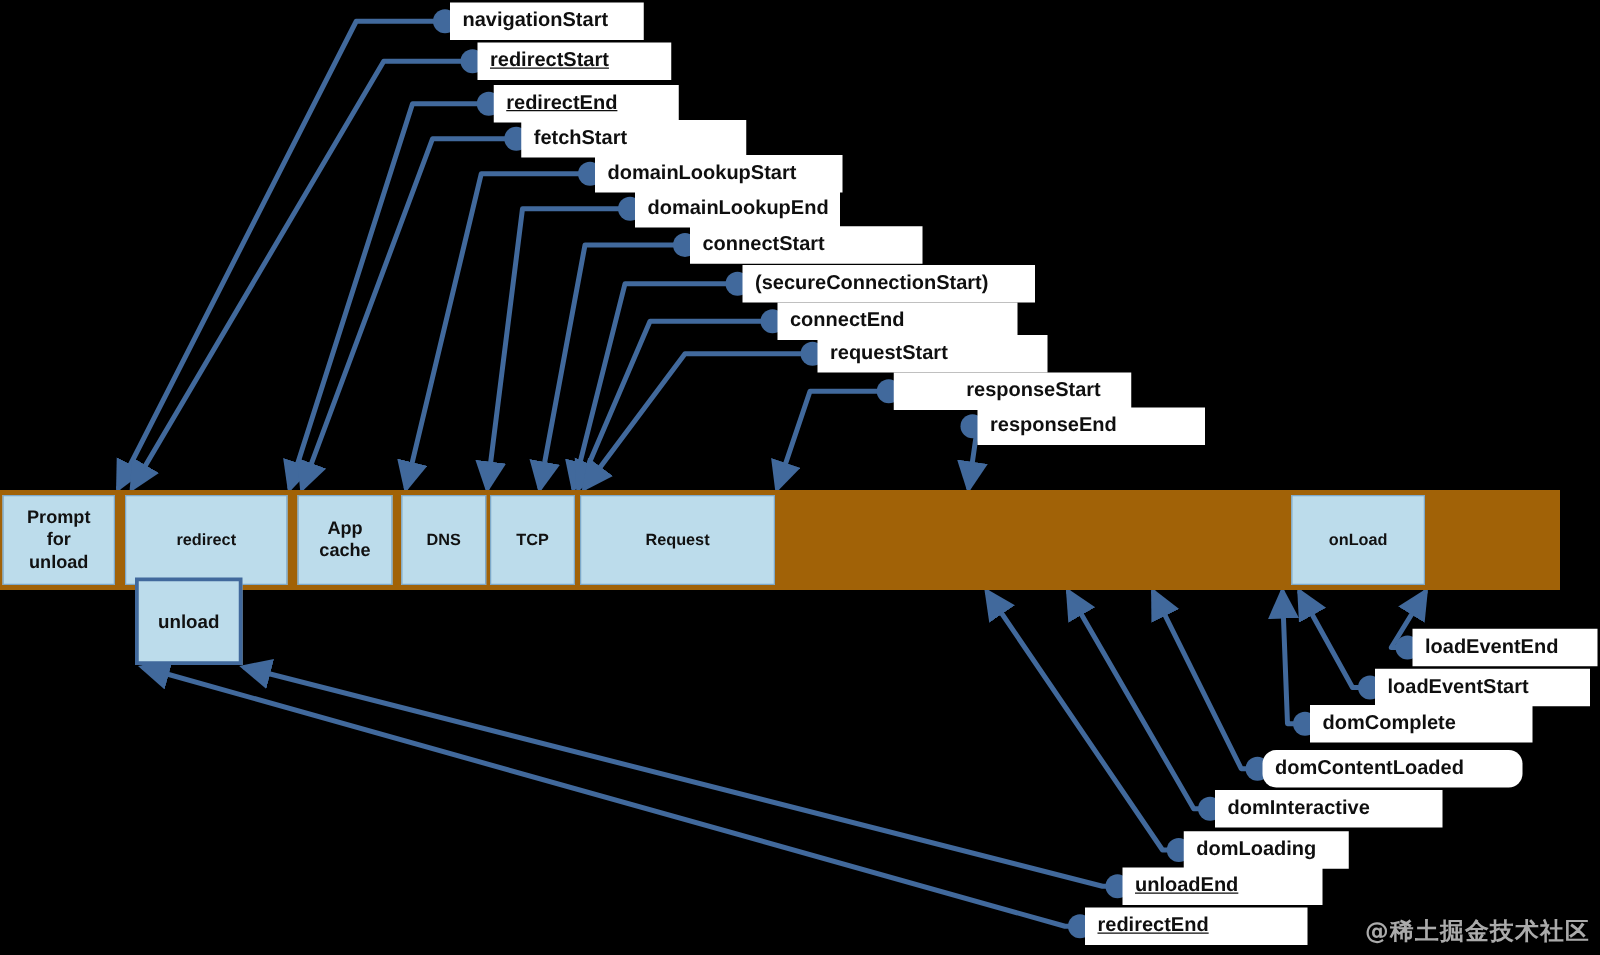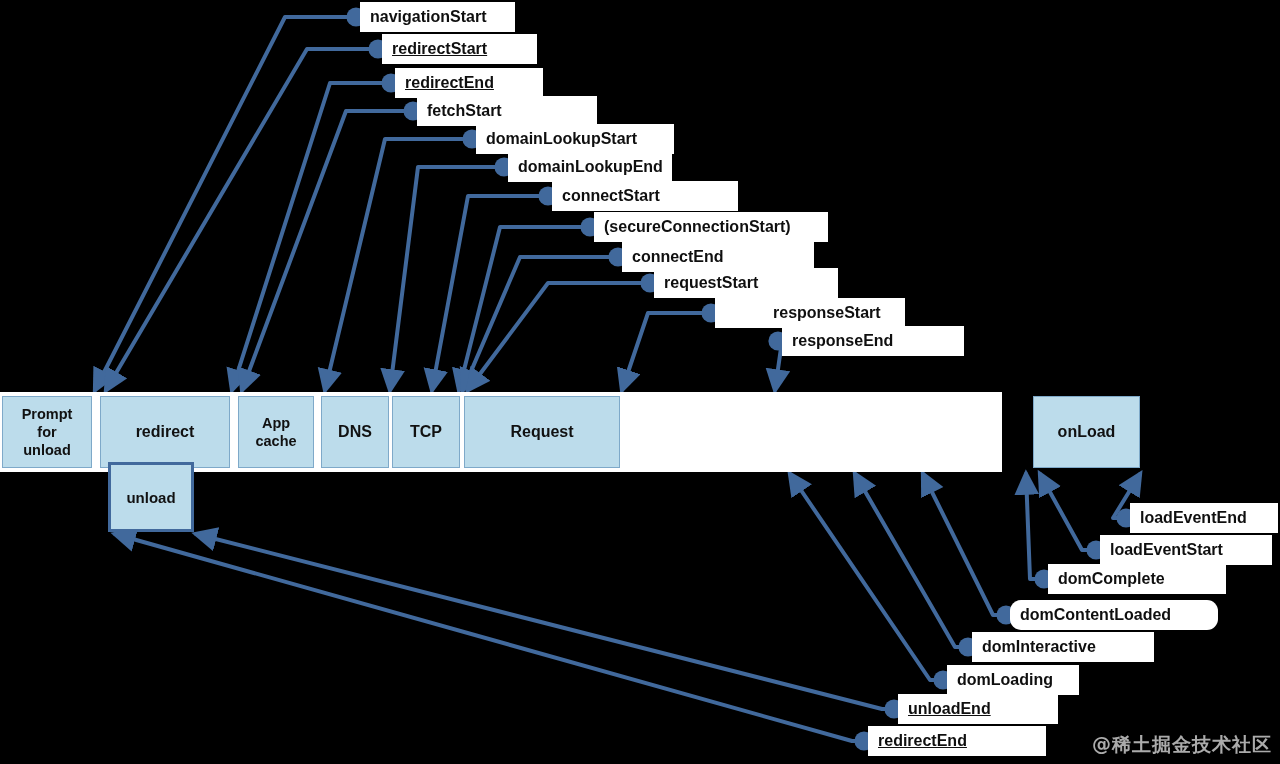--- a/index.html
+++ b/index.html
@@ -9,35 +9,35 @@
     background:#000;
     overflow:hidden;
     font-family:"Liberation Sans", sans-serif;
   }
   #wires{position:absolute;left:0;top:0;width:1280px;height:764px;}
 
   
   .barwrap{
     position:absolute;
     left:0px; top:392px;
-    width:1002px; height:80px;
-    background:#ffffff;
+    width:1248px; height:80px;
+    background:#a16207;
     box-sizing:border-box;
   }
   .phase{
     position:absolute;
     top:4px; height:72px;
     background:#bcdceb;
     border:1px solid #7ea9c9;
     box-sizing:border-box;
     display:flex;align-items:center;justify-content:center;
     text-align:center;
     color:#111;
     font-weight:bold;
-    font-size:16px;
+    font-size:13px;
     line-height:18px;
   }
   .phase.small{font-size:14.5px;}
   .unloadbox{
     position:absolute;
     left:108px; top:462px;
     width:86px; height:70px;
     background:#bcdceb;
     border:3px solid #41699c;
     box-sizing:border-box;

